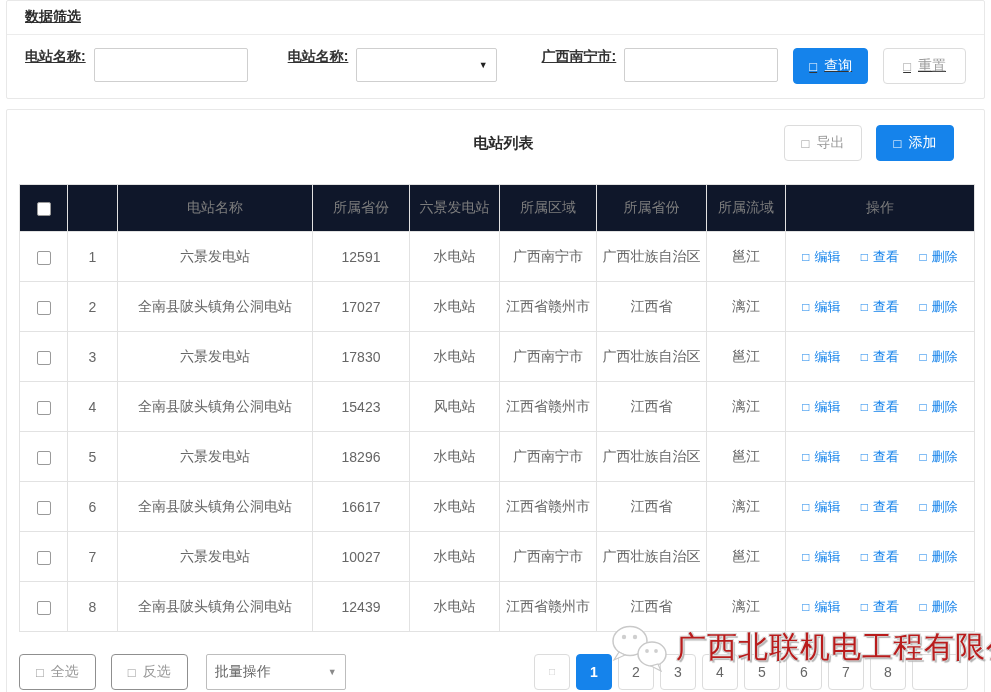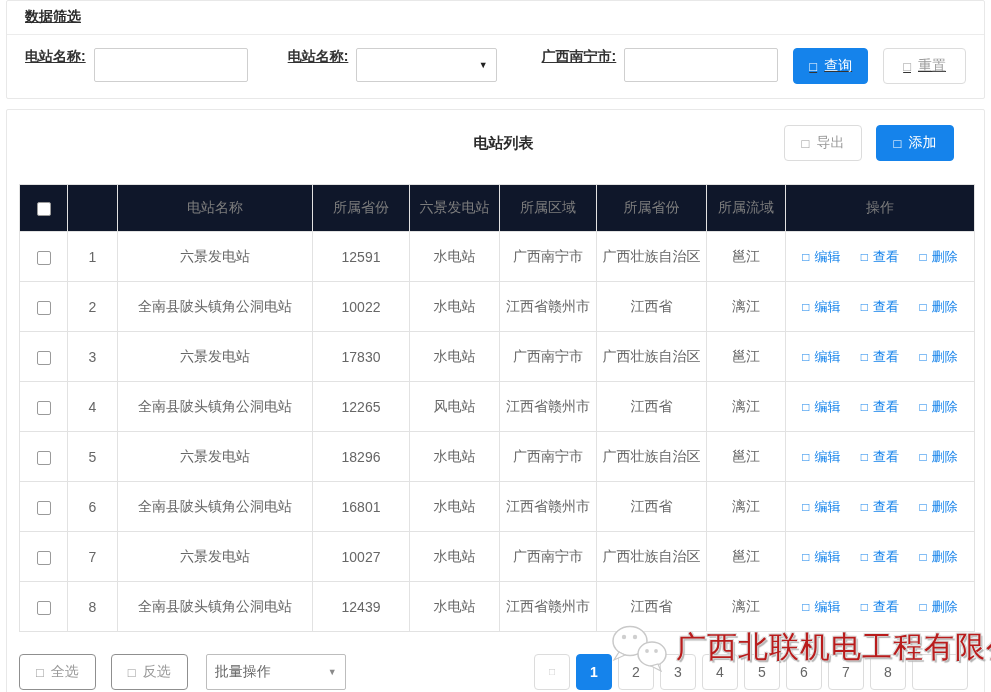--- a/index.html
+++ b/index.html
@@ -148,21 +148,21 @@
                 <span>删除</span>
               </a>
       </div>
     </td>
   </tr>
 
   <tr>
     <td><span class="checkbox"></span></td>
     <td>2</td>
     <td>全南县陂头镇角公洞电站</td>
-    <td>10022</td>
+    <td>17027</td>
     <td>水电站</td>
     <td>江西省赣州市</td>
     <td>江西省</td>
     <td>漓江</td>
     <td>
       <div class="actions-cell">
         <a class="link">
                 <span class="tofu">□</span>
                 <span>编辑</span>
               </a>
@@ -202,21 +202,21 @@
                 <span>删除</span>
               </a>
       </div>
     </td>
   </tr>
 
   <tr>
     <td><span class="checkbox"></span></td>
     <td>4</td>
     <td>全南县陂头镇角公洞电站</td>
-    <td>12265</td>
+    <td>15423</td>
     <td>风电站</td>
     <td>江西省赣州市</td>
     <td>江西省</td>
     <td>漓江</td>
     <td>
       <div class="actions-cell">
         <a class="link">
                 <span class="tofu">□</span>
                 <span>编辑</span>
               </a>
@@ -256,21 +256,21 @@
                 <span>删除</span>
               </a>
       </div>
     </td>
   </tr>
 
   <tr>
     <td><span class="checkbox"></span></td>
     <td>6</td>
     <td>全南县陂头镇角公洞电站</td>
-    <td>16801</td>
+    <td>16617</td>
     <td>水电站</td>
     <td>江西省赣州市</td>
     <td>江西省</td>
     <td>漓江</td>
     <td>
       <div class="actions-cell">
         <a class="link">
                 <span class="tofu">□</span>
                 <span>编辑</span>
               </a>

